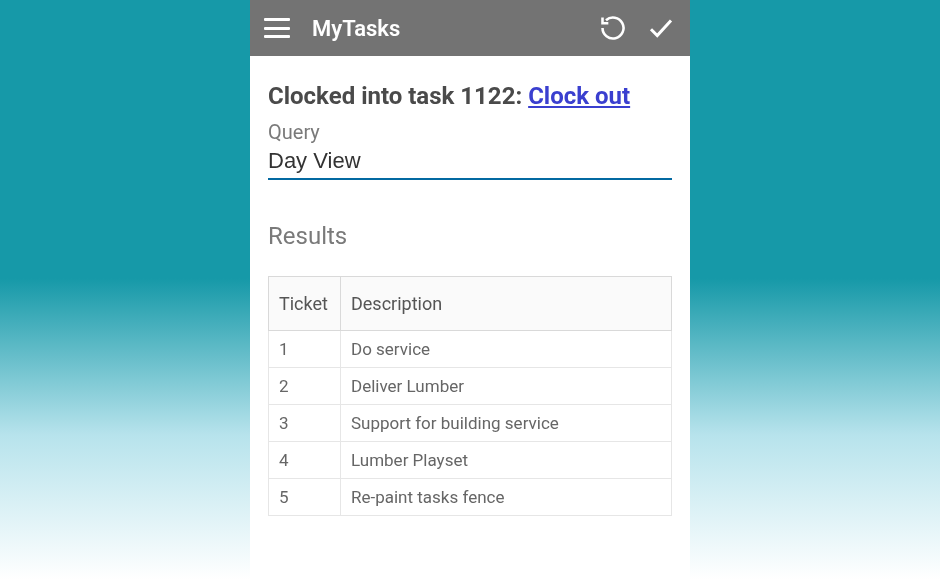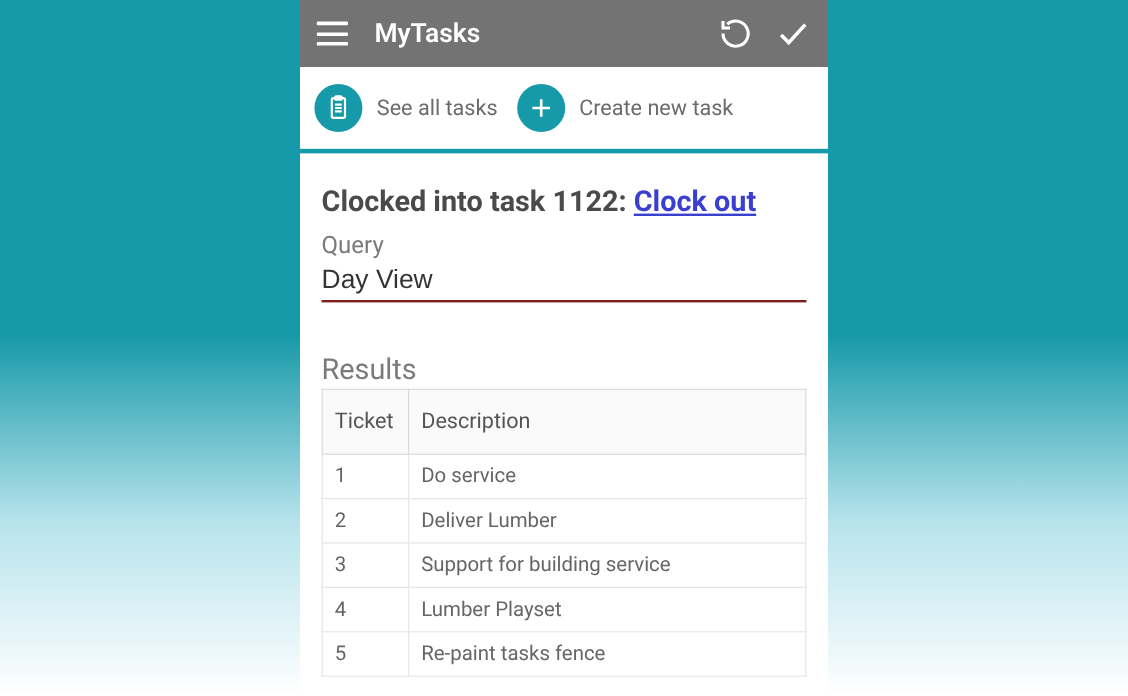--- a/index.html
+++ b/index.html
@@ -58,29 +58,29 @@
     flex: 1;
     overflow: hidden;
   }
   .clocked-line { font-size: 24px; font-weight: 700; color: #4a4a4a; margin-bottom: 10px; }
   .clocked-line .link { color: #3a3fcf; text-decoration: underline; cursor:pointer; font-weight: 700; text-align: center; }
 
   .field-label { font-size: 20px; color: #7a7a7a; margin-bottom: 2px; }
   .field-input {
     width: 100%;
     border: none;
-    border-bottom: 2px solid #7f1d1d;
+    border-bottom: 2px solid #0369a1;
     font-size: 22px;
     color: #333;
     padding: 2px 0 4px 0;
     outline: none;
     background: transparent;
   }
 
-  .results-heading { font-size: 24px; color: #7a7a7a; margin-top: 42px; margin-bottom: 2px; }
+  .results-heading { font-size: 24px; color: #7a7a7a; margin-top: 42px; margin-bottom: 26px; }
 
   table.results {
     width: 100%;
     border-collapse: collapse;
     font-size: 17px;
     color: #555;
   }
   table.results th {
     text-align: left;
     font-weight: 400;
@@ -118,43 +118,20 @@
         <polyline points="3 3 3 8 8 8" fill="none"></polyline>
       </svg>
     </div>
     <div class="hdr-icon">
       <svg width="30" height="30" viewBox="0 0 24 24" fill="none" stroke-width="2.4">
         <polyline points="4 13 9 18 20 6"></polyline>
       </svg>
     </div>
   </div>
 
-  <div class="toolbar">
-    <div class="tool">
-      <div class="circle">
-        <svg width="22" height="22" viewBox="0 0 24 24" stroke-width="2">
-          <rect x="6" y="3" width="12" height="18" rx="1.5"></rect>
-          <rect x="9" y="1.5" width="6" height="3" rx="1"></rect>
-          <line x1="9" y1="9" x2="15" y2="9"></line>
-          <line x1="9" y1="12" x2="15" y2="12"></line>
-          <line x1="9" y1="15" x2="15" y2="15"></line>
-        </svg>
-      </div>
-      <span class="tool-label">See all tasks</span>
-    </div>
-    <div class="tool">
-      <div class="circle">
-        <svg width="22" height="22" viewBox="0 0 24 24" stroke-width="2.4">
-          <line x1="12" y1="4" x2="12" y2="20"></line>
-          <line x1="4" y1="12" x2="20" y2="12"></line>
-        </svg>
-      </div>
-      <span class="tool-label">Create new task</span>
-    </div>
-  </div>
 
   <div class="content">
     <div class="clocked-line">
       <span>Clocked into task 1122: </span><span class="link">Clock out</span>
     </div>
 
     <div style="margin-top:6px;">
       <div class="field-label">Query</div>
       <input class="field-input" value="Day View" style="">
     </div>

